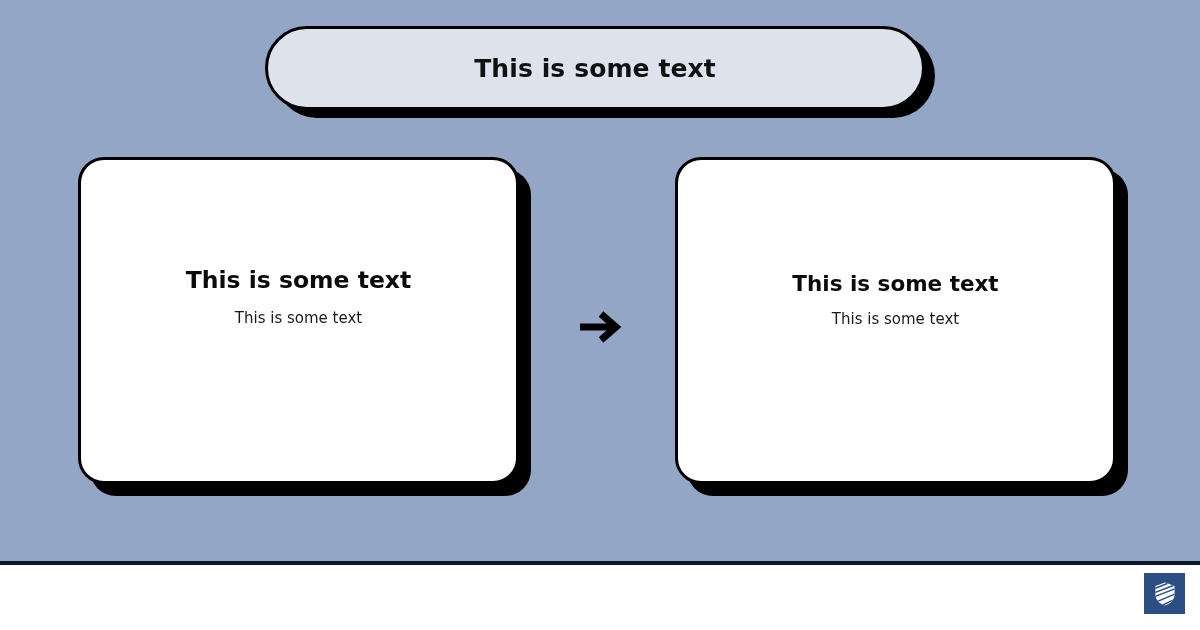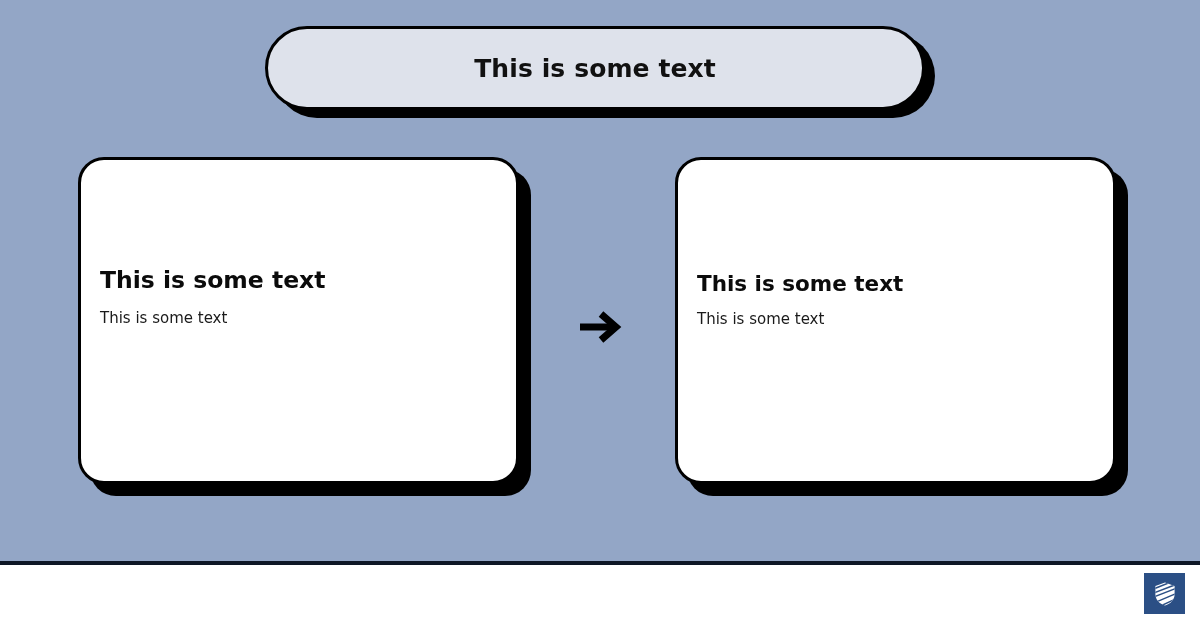--- a/index.html
+++ b/index.html
@@ -12,20 +12,21 @@
     overflow: hidden;
     font-family: "DejaVu Sans", "Liberation Sans", sans-serif;
     background: #ffffff;
   }
 
   #slide {
     position: relative;
     width: 1200px;
     height: 463px;
     background: #f9a8d4;
+    text-align: center;
   }
 
   
   #canvas {
     position: absolute;
     left: 0;
     top: 0;
     width: 1200px;
     height: 562px;
     background: #93a6c6;

